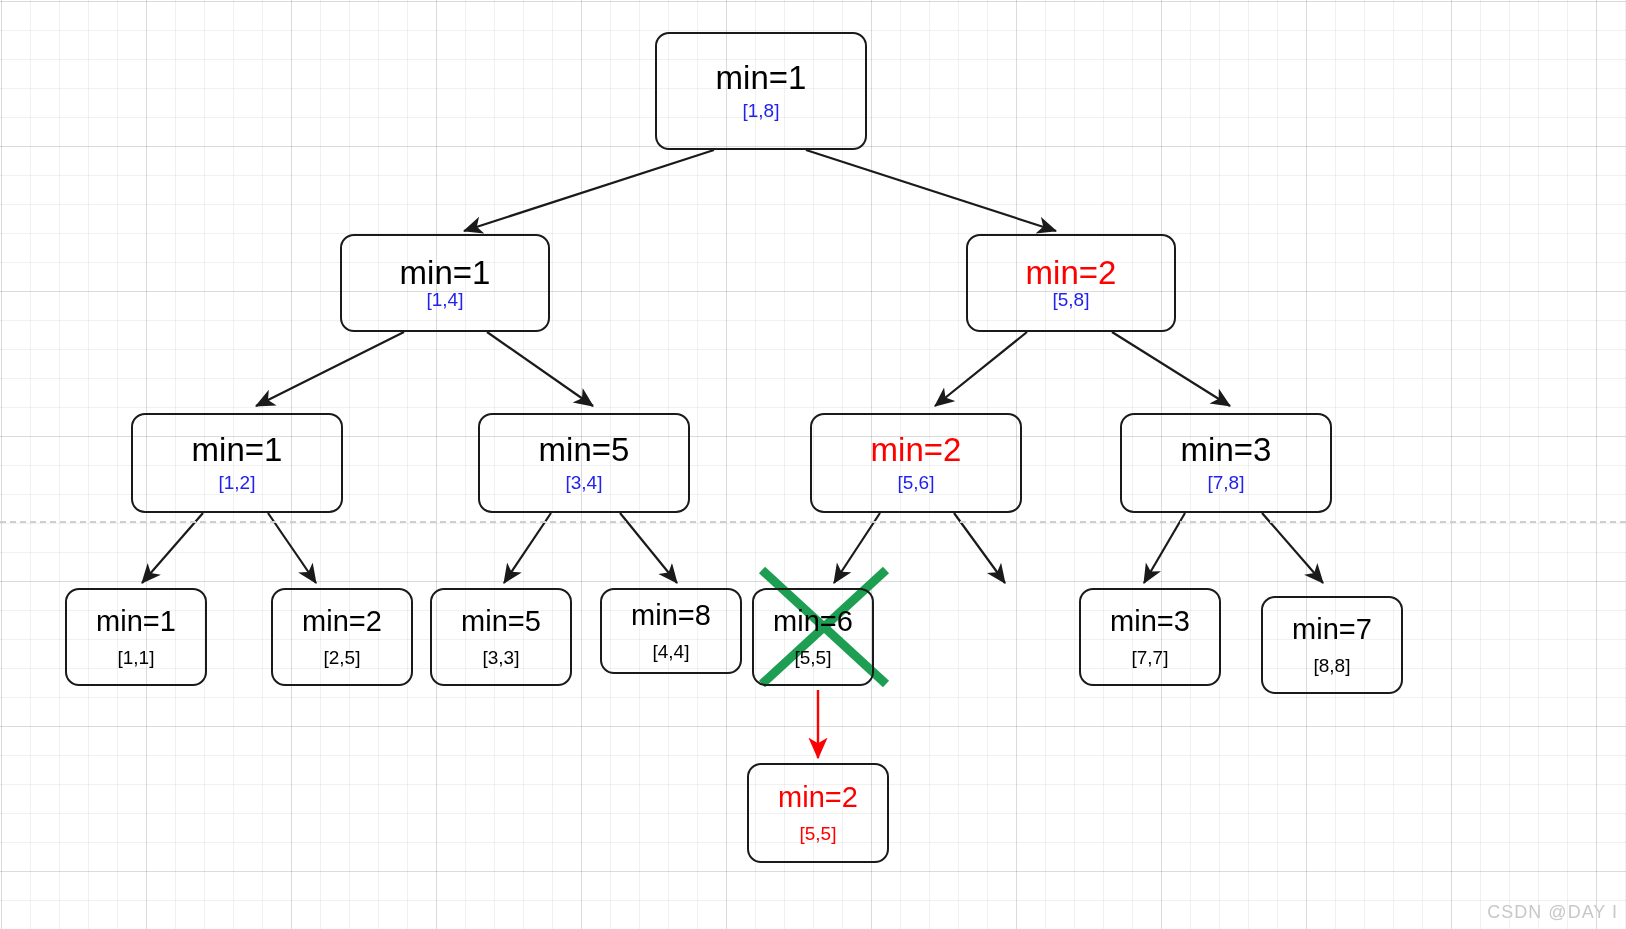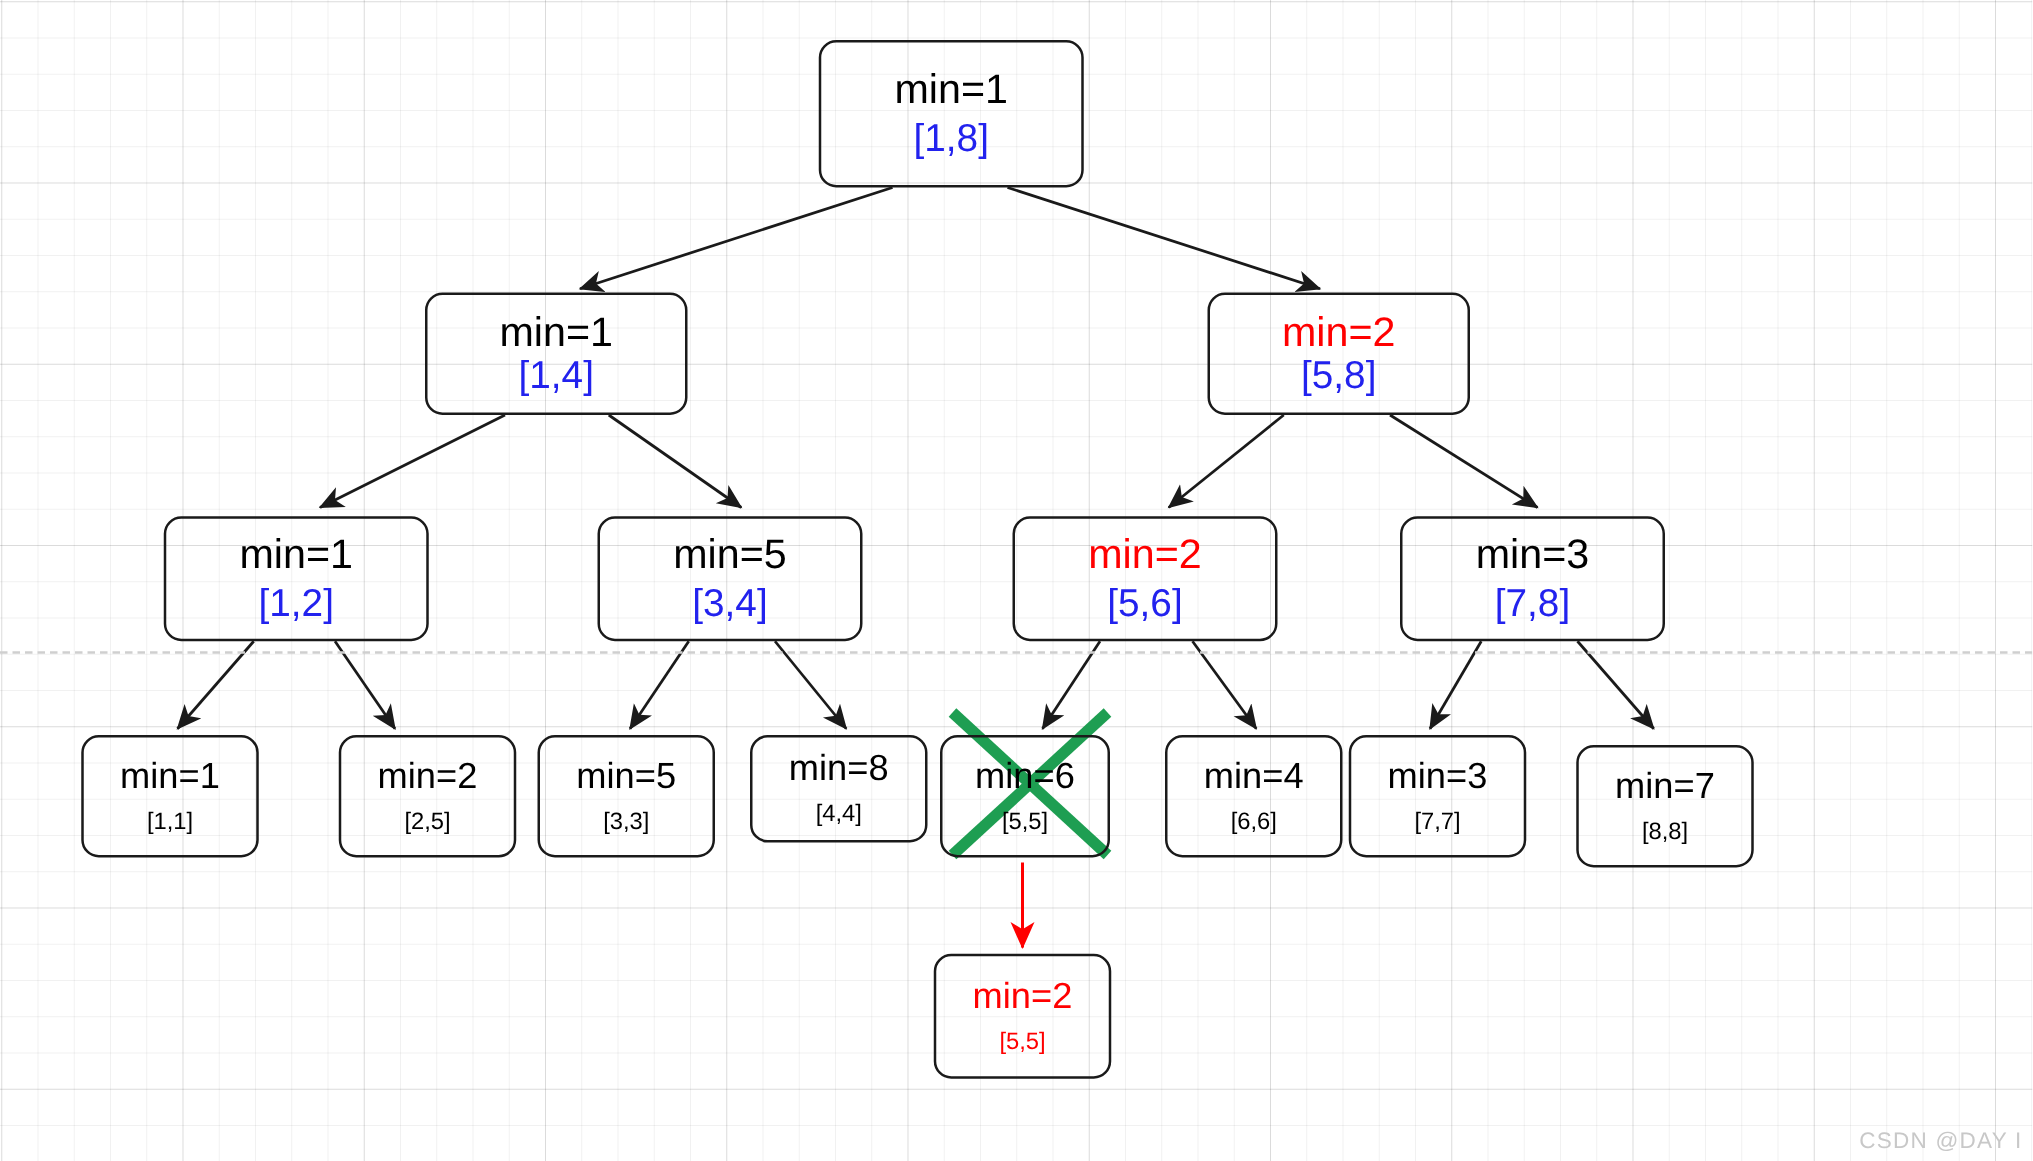--- a/index.html
+++ b/index.html
@@ -44,21 +44,21 @@
   .node .val {
     line-height: 1.05;
     white-space: nowrap;
   }
   .node .rng {
     line-height: 1.05;
     white-space: nowrap;
   }
   
   .lvl-internal .val { font-size: 33px; }
-  .lvl-internal .rng { font-size: 31px; text-align: right; }
+  .lvl-internal .rng { font-size: 19px; text-align: right; }
   .lvl-leaf .val { font-size: 29px; }
   .lvl-leaf .rng { font-size: 19px; }
   .v-black { color: #000000; }
   .v-red   { color: #ff0000; }
   .r-blue  { color: #2222ee; }
   .r-black { color: #000000; }
   .r-red   { color: #ff0000; }
 
   .gap-sm { height: 6px; }
   .gap-md { height: 12px; }
@@ -213,31 +213,26 @@
     <div class="gap-md"></div>
     <div class="rng r-black">[3,3]</div>
   </div>
 
   <div class="node lvl-leaf" style="left:600px; top:588px; width:142px; height:86px;">
     <div class="val v-black">min=8</div>
     <div class="gap-md"></div>
     <div class="rng r-black">[4,4]</div>
   </div>
 
-  <div class="node lvl-leaf" style="left:752px; top:588px; width:136px; height:98px;border-radius:14px;">
+  <div class="node lvl-leaf" style="left:752px; top:588px; width:122px; height:98px;border-radius:14px;">
     <div class="val v-black">min=6</div>
     <div class="gap-md"></div>
     <div class="rng r-black">[5,5]</div>
   </div>
 
-  <div class="node lvl-leaf" style="left:932px; top:588px; width:142px; height:98px;">
-    <div class="val v-black">min=4</div>
-    <div class="gap-md"></div>
-    <div class="rng r-black">[6,6]</div>
-  </div>
 
   <div class="node lvl-leaf" style="left:1079px; top:588px; width:142px; height:98px;">
     <div class="val v-black">min=3</div>
     <div class="gap-md"></div>
     <div class="rng r-black">[7,7]</div>
   </div>
 
   <div class="node lvl-leaf" style="left:1261px; top:596px; width:142px; height:98px;">
     <div class="val v-black">min=7</div>
     <div class="gap-md"></div>

